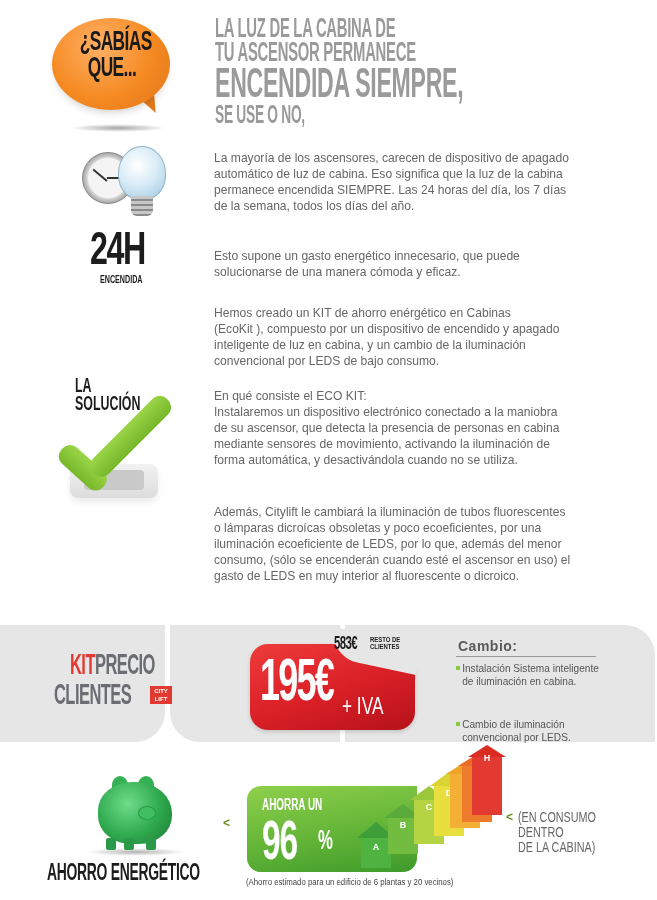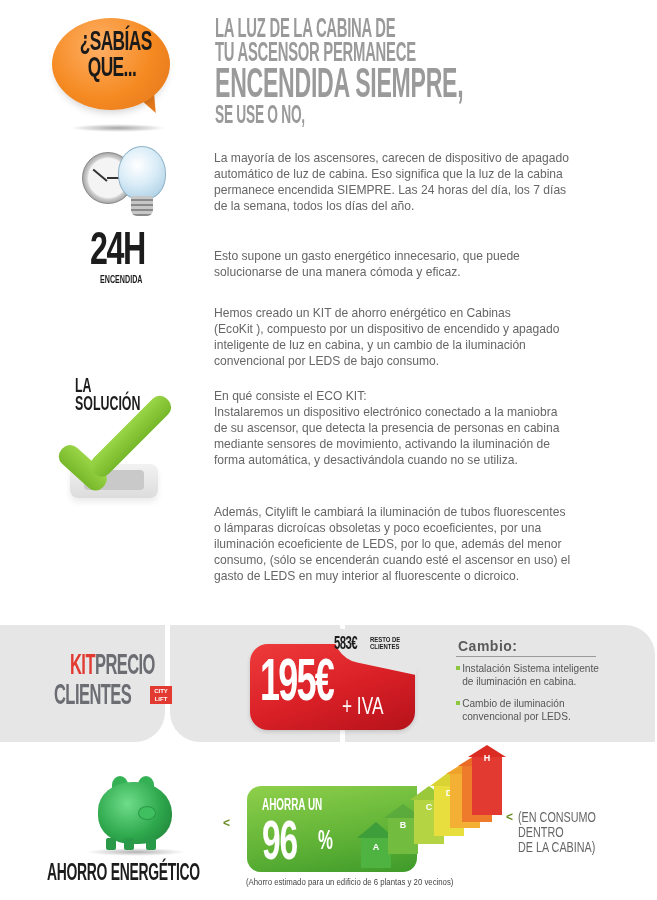--- a/index.html
+++ b/index.html
@@ -191,21 +191,21 @@
 <div class="abs price-big">195€</div>
 <div class="abs price-iva">+ IVA</div>
 
 <div class="abs incluye">Cambio:</div>
 <div class="abs incluye-rule"></div>
 <div class="abs inc-item" style="top:662px;">
   <i class="inc-bullet"></i>
   <span class="txt">Instalación Sistema inteligente</span>
   <span class="txt">de iluminación en cabina.</span>
 </div>
-<div class="abs inc-item" style="top:697px;">
+<div class="abs inc-item" style="top:718px;">
   <i class="inc-bullet"></i>
   <span class="txt">Cambio de iluminación</span>
   <span class="txt">convencional por LEDS.</span>
 </div>
 
 <div class="abs pig-shadow"></div>
 <div class="abs pig-ear1"></div>
 <div class="abs pig-ear2"></div>
 <div class="abs pig"></div>
 <div class="abs pig-snout"></div>

